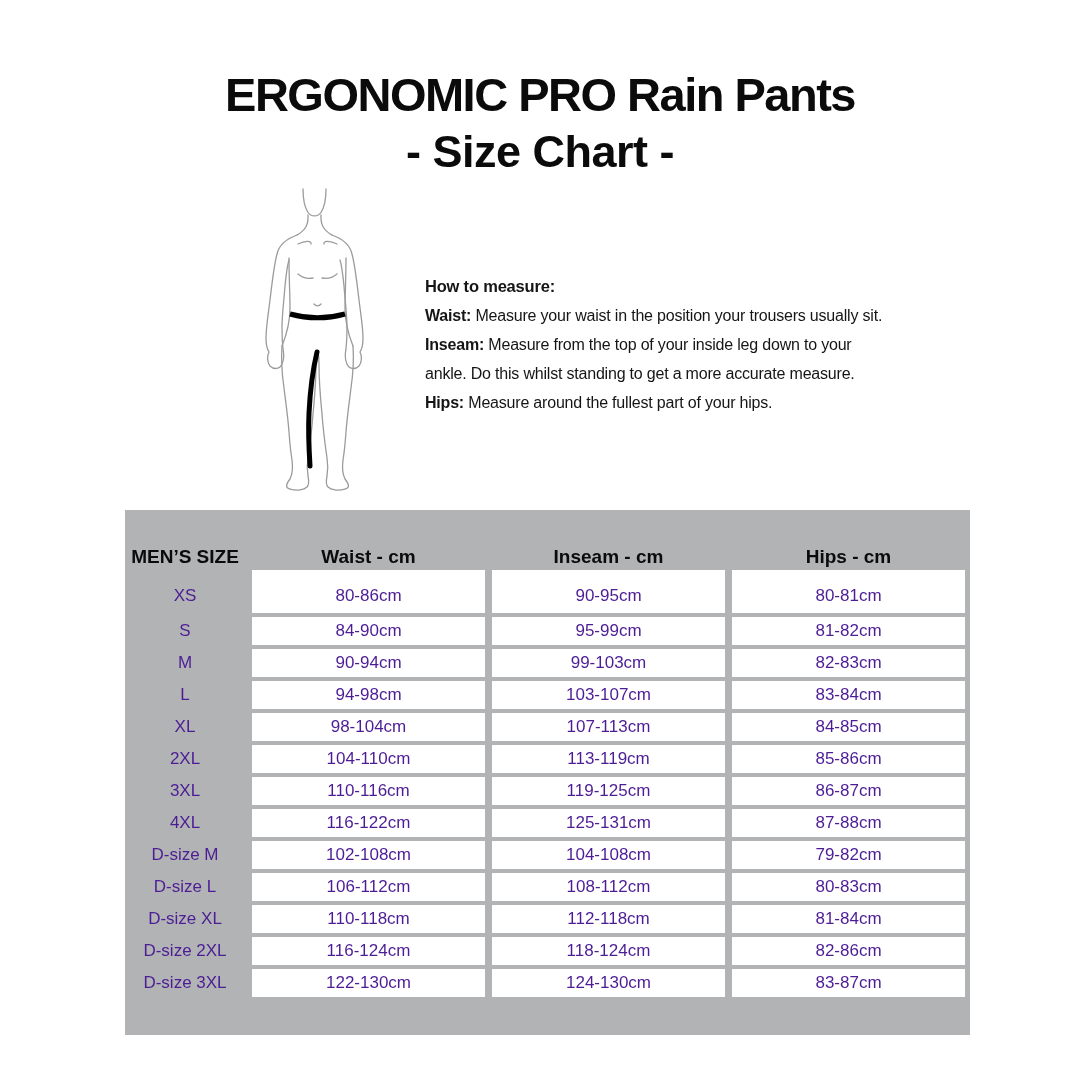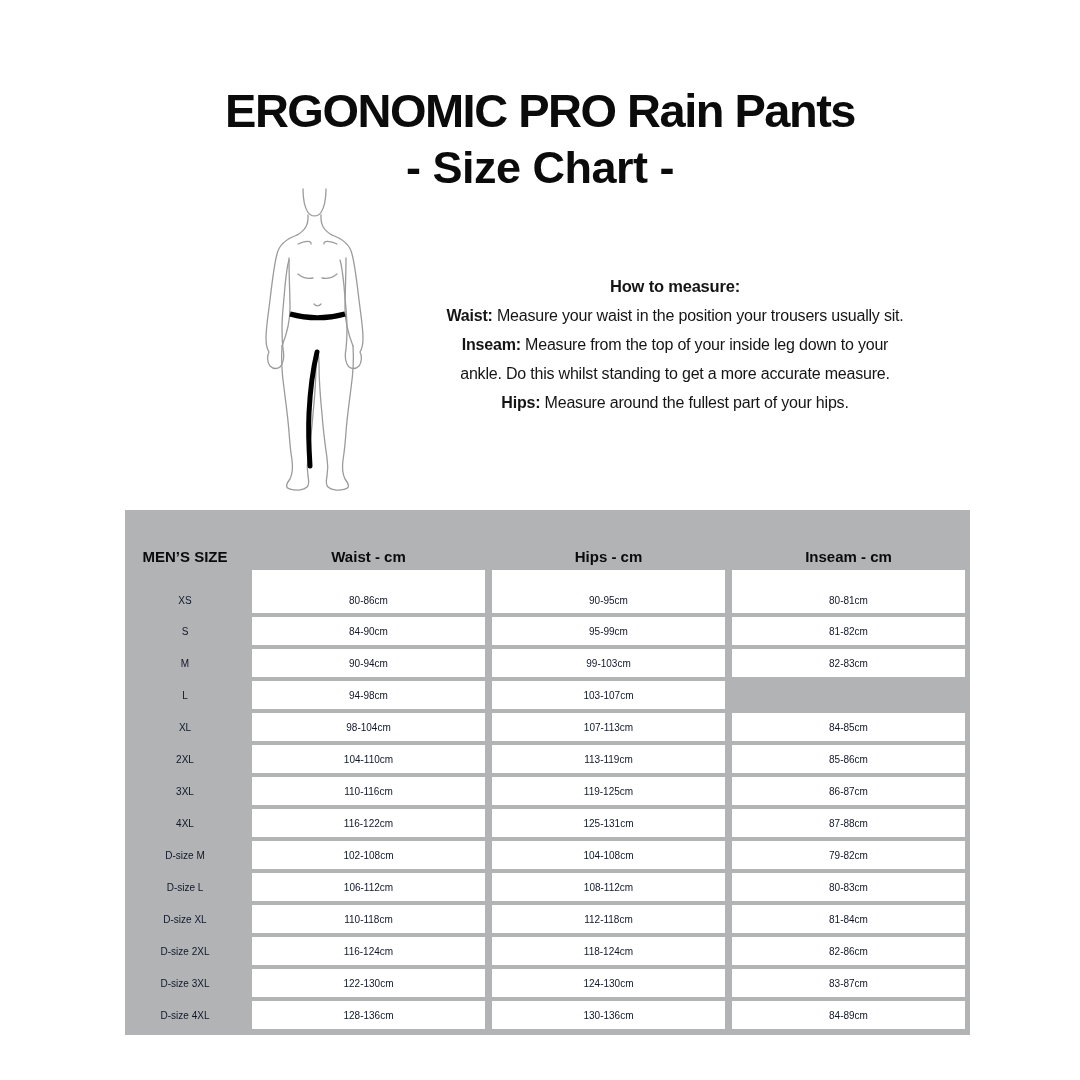--- a/index.html
+++ b/index.html
@@ -1,44 +1,44 @@
 <!DOCTYPE html>
 <html><head>
 <meta charset="utf-8">
 <style>
   html,body{margin:0;padding:0;background:#ffffff;}
   .page{position:relative;width:1080px;height:1080px;background:#ffffff;overflow:hidden;
         font-family:"Liberation Sans",sans-serif;color:#0b0b0b;}
 
   
-  .hdr{position:absolute;top:70px;left:0;width:1080px;text-align:center;margin-top:16px;}
+  .hdr{position:absolute;top:70px;left:0;width:1080px;text-align:center;}
   .hdr h1{margin:0;font-size:47px;font-weight:700;letter-spacing:-1.5px;line-height:1.05;}
   .hdr h2{margin:10px 0 0;font-size:45px;font-weight:700;letter-spacing:-0.5px;line-height:1.0;}
 
   
   .figure-wrap{position:absolute;left:252px;top:188px;width:124px;height:312px;}
   .figure-wrap svg{display:block;width:124px;height:312px;}
 
   
   .guide{position:absolute;left:425px;top:272px;width:500px;font-size:16px;
          letter-spacing:-0.2px;color:#151515;}
-  .guide p{margin:0;line-height:29px;text-align:center;}
+  .guide p{margin:0;line-height:29px;}
   .guide .gh{font-weight:700;font-size:16.5px;}
   .guide b{font-weight:700;}
   .guide span{white-space:pre-line;}
 
   
   .panel{position:absolute;left:125px;top:510px;width:845px;height:525px;
          background:#b2b3b5;box-sizing:border-box;padding-right:5px;}
   .trow{display:grid;grid-template-columns:120px 1fr 1fr 1fr;column-gap:7px;margin-bottom:4px;}
   .thead{height:56px;margin-bottom:4px;}
   .hcell{display:flex;align-items:center;justify-content:center;
-         font-weight:700;font-size:15px;color:#0b0b0b;margin-top:36px;}
+         font-weight:700;font-size:19px;color:#0b0b0b;margin-top:36px;}
   .cell{background:#ffffff;height:28px;display:flex;align-items:center;justify-content:center;
-        font-size:10px;color:#0f172a;}
+        font-size:17px;color:#4c1d95;}
   .size-cell{background:transparent;}
   .tbody .trow:first-child .cell{height:43px;align-items:flex-end;padding-bottom:7px;box-sizing:border-box;}
   .trow.italic .cell{}
 </style>
 </head>
 <body>
 
 <div class="page">
 
   <header class="hdr">
@@ -86,22 +86,22 @@
     <p class="guide-line"><b>Waist:</b> <span>Measure your waist in the position your trousers usually sit.</span></p>
     <p class="guide-line"><b>Inseam:</b> <span>Measure from the top of your inside leg down to your
 ankle. Do this whilst standing to get a more accurate measure.</span></p>
     <p class="guide-line"><b>Hips:</b> <span>Measure around the fullest part of your hips.</span></p>
   </section>
 
   <section class="panel">
     <div class="trow thead">
       <div class="hcell">MEN’S SIZE</div>
       <div class="hcell">Waist - cm</div>
+      <div class="hcell">Inseam - cm</div>
       <div class="hcell">Hips - cm</div>
-      <div class="hcell">Inseam - cm</div>
     </div>
     <div class="tbody">
   <div class="trow">
     <div class="cell size-cell">XS</div>
     <div class="cell">80-86cm</div>
     <div class="cell">90-95cm</div>
     <div class="cell">80-81cm</div>
   </div>
 
   <div class="trow">
@@ -115,20 +115,21 @@
     <div class="cell size-cell">M</div>
     <div class="cell">90-94cm</div>
     <div class="cell">99-103cm</div>
     <div class="cell">82-83cm</div>
   </div>
 
   <div class="trow">
     <div class="cell size-cell">L</div>
     <div class="cell">94-98cm</div>
     <div class="cell">103-107cm</div>
+    <div class="cell">83-84cm</div>
   </div>
 
   <div class="trow">
     <div class="cell size-cell">XL</div>
     <div class="cell">98-104cm</div>
     <div class="cell">107-113cm</div>
     <div class="cell">84-85cm</div>
   </div>
 
   <div class="trow">
@@ -180,22 +181,16 @@
     <div class="cell">82-86cm</div>
   </div>
 
   <div class="trow italic">
     <div class="cell size-cell">D-size 3XL</div>
     <div class="cell">122-130cm</div>
     <div class="cell">124-130cm</div>
     <div class="cell">83-87cm</div>
   </div>
 
-  <div class="trow italic">
-    <div class="cell size-cell">D-size 4XL</div>
-    <div class="cell">128-136cm</div>
-    <div class="cell">130-136cm</div>
-    <div class="cell">84-89cm</div>
-  </div>
 </div>
   </section>
 
 </div>
 
 </body></html>

